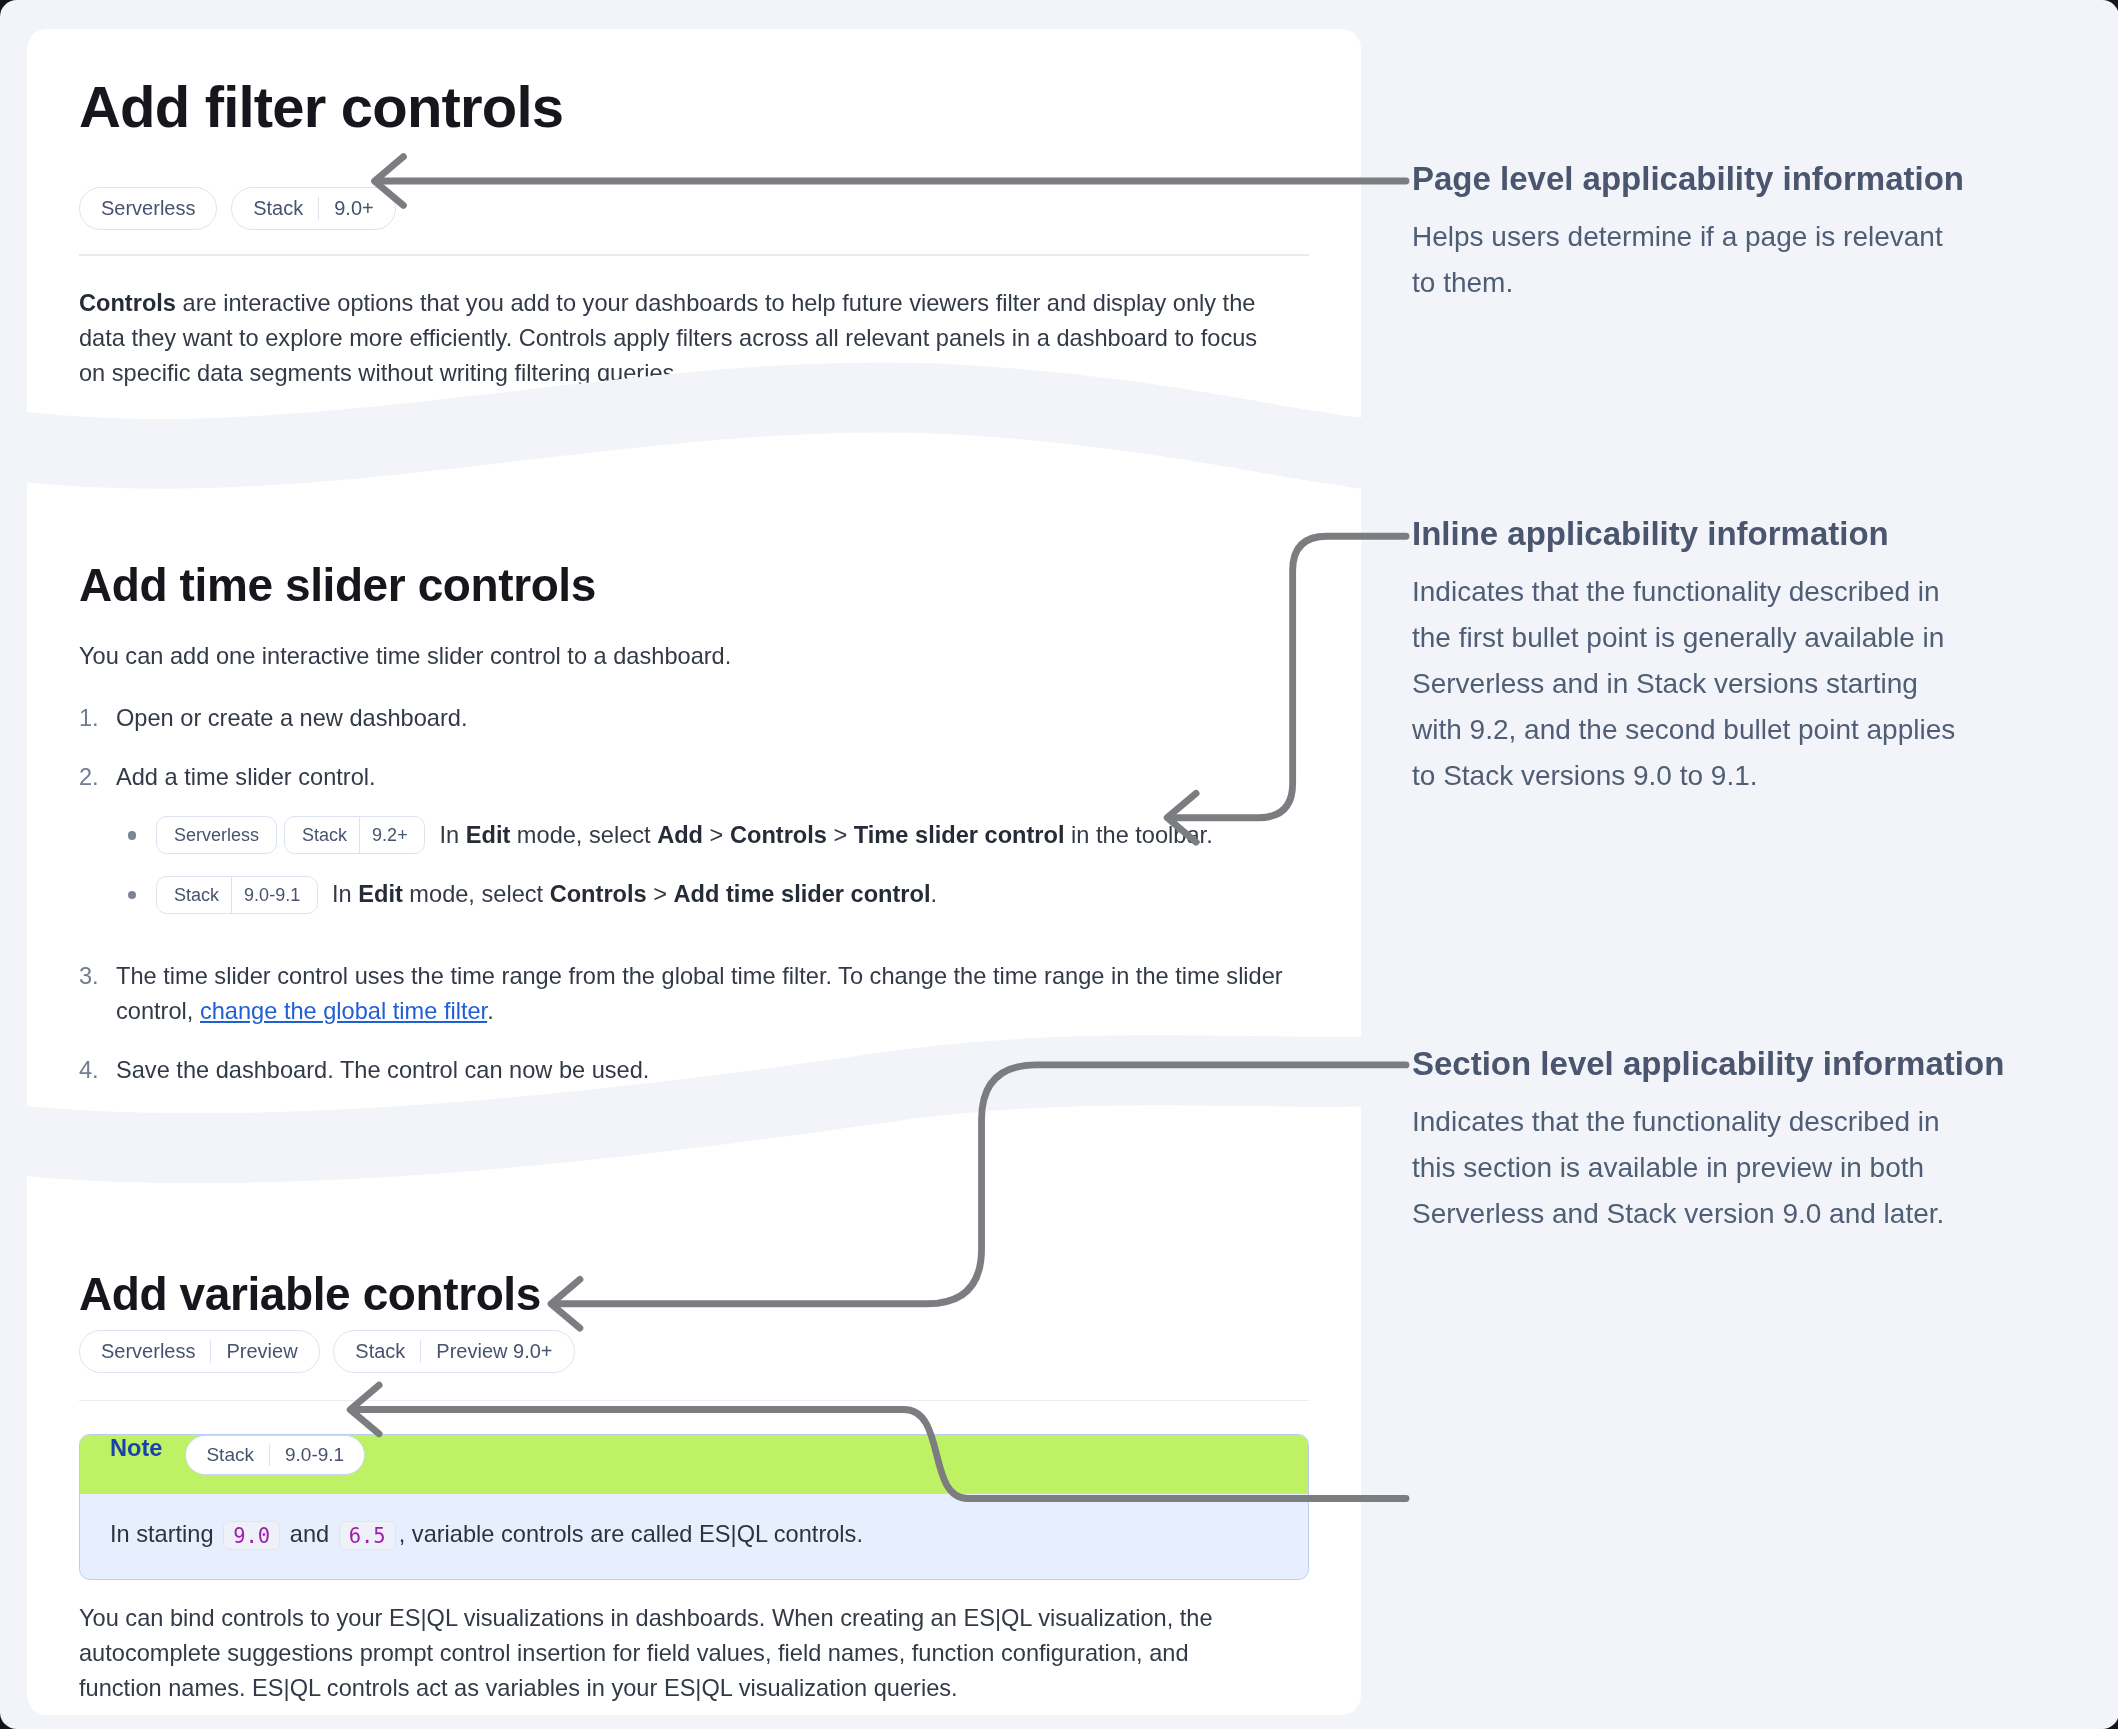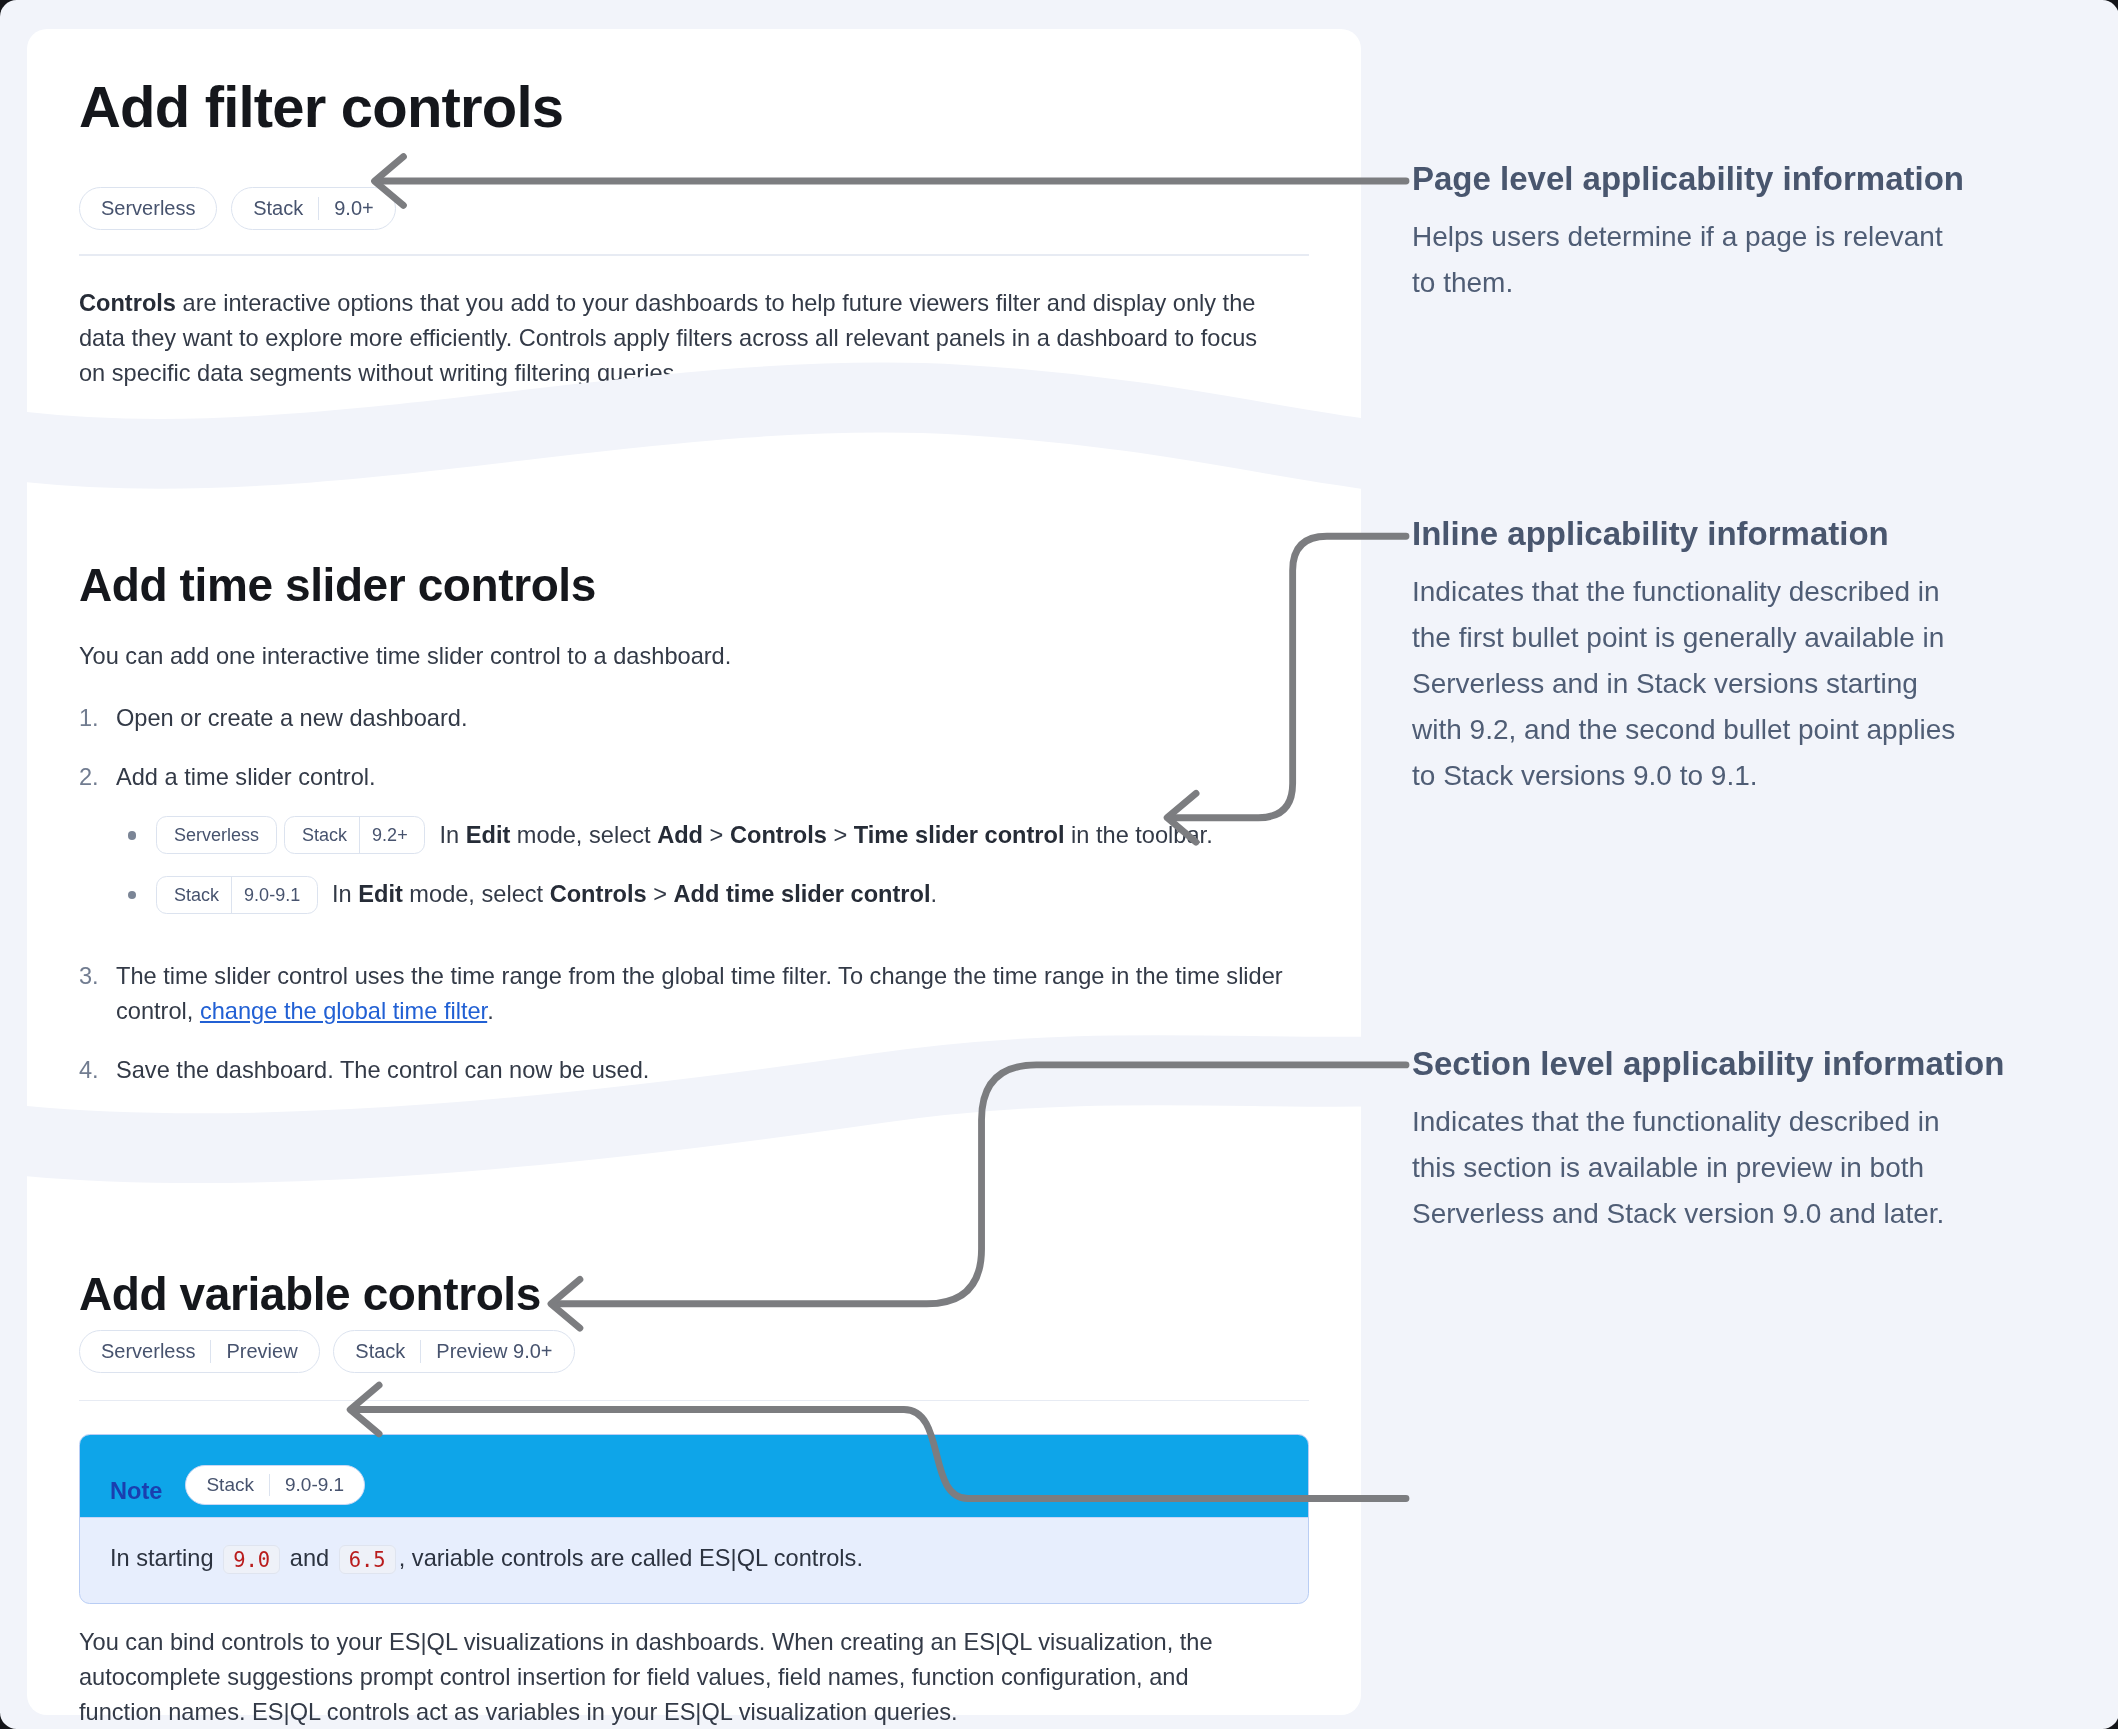--- a/index.html
+++ b/index.html
@@ -67,29 +67,29 @@
     width:8.4px;height:8.4px;border-radius:50%;background:#7b8596;
     margin-right:20px;flex:none;
   }
   .bullet-text{font-size:23.6px;line-height:38px;color:#333a47;}
   
   .note{
     border:1.5px solid #b9cdf4;border-radius:10.6px;overflow:hidden;
     background:#e7eefd;
   }
   .note-header{
-    background:#0ea5e9;height:58px;display:flex;align-items:flex-end;
-    gap:23px;padding:12px 30px;border-bottom:0.8px solid #c6d5f6;
+    background:#bef264;height:58px;display:flex;align-items:flex-start;
+    gap:23px;padding:0 30px;border-bottom:0.8px solid #c6d5f6;
   }
   .note-label{font-size:23.6px;font-weight:700;color:#1a3faf;}
   .note-body{
     padding:23px 30px 26px 30px;font-size:23.6px;line-height:35px;color:#2c3340;
   }
   .code{
-    font-family:"DejaVu Sans Mono",monospace;font-size:20.5px;color:#b91c1c;
+    font-family:"DejaVu Sans Mono",monospace;font-size:20.5px;color:#a21caf;
     background:#eef1f8;border:1.5px solid #dfe4ef;border-radius:6px;
     padding:1.5px 9px;margin:0 3px;
   }
   
   .annotation{position:absolute;left:1412px;width:647px;}
   .ann-title{
     font-size:33px;line-height:46px;font-weight:700;color:#49566e;margin:0;
   }
   .ann-body{
     margin-top:12px;font-size:28px;line-height:46px;color:#4f5d75;

